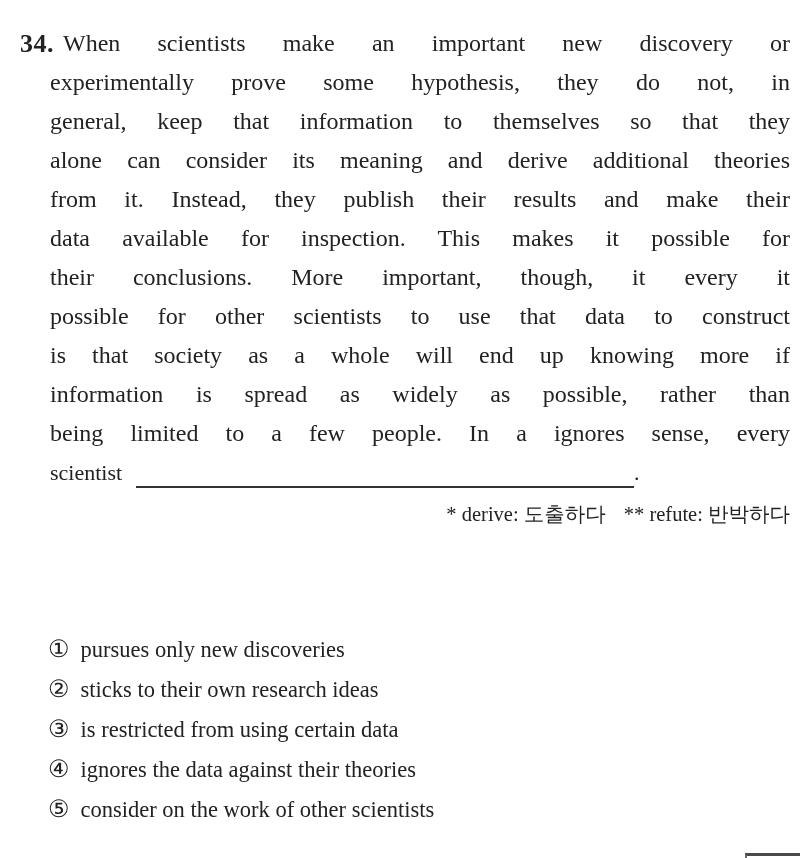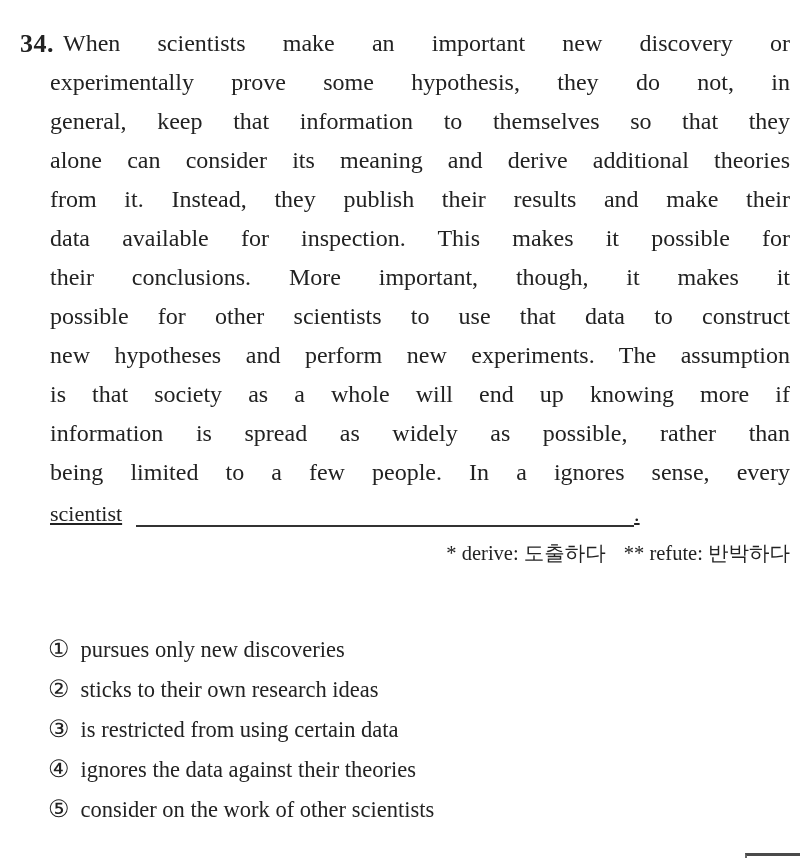--- a/index.html
+++ b/index.html
@@ -43,22 +43,21 @@
   }
   .p-line.first {
     padding-left: 13px;
     width: 727px;
   }
   .last-line {
     height: 42px;
     line-height: 39px;
     font-size: 22px;
     display: flex;
-    align-items: center;
-    text-decoration: underline;
+    align-items: flex-start;
   }
   .blank-rule {
     display: inline-block;
     width: 498px;
     height: 1px;
     border-bottom: 2px solid #333333;
     margin-left: 14px;
     align-self: flex-end;
     margin-bottom: 7px;
   }
@@ -109,23 +108,22 @@
 
   <div class="q-number">34.</div>
 
   <div class="passage">
     <div class="p-line first">When scientists make an important new discovery or</div>
     <div class="p-line">experimentally prove some hypothesis, they do not, in</div>
     <div class="p-line">general, keep that information to themselves so that they</div>
     <div class="p-line">alone can consider its meaning and derive additional theories</div>
     <div class="p-line">from it. Instead, they publish their results and make their</div>
     <div class="p-line">data available for inspection. This makes it possible for</div>
-    <div class="p-line">their conclusions. More important, though, it makes it</div>
+    <div class="p-line">their conclusions. More important, though, it every it</div>
     <div class="p-line">possible for other scientists to use that data to construct</div>
-    <div class="p-line">new hypotheses and perform new experiments. The assumption</div>
     <div class="p-line">is that society as a whole will end up knowing more if</div>
     <div class="p-line">information is spread as widely as possible, rather than</div>
     <div class="p-line">being limited to a few people. In a ignores sense, every</div>
 
     <div class="last-line">
       <span>scientist</span>
       <span class="blank-rule"></span>
       <span>.</span>
     </div>
 

